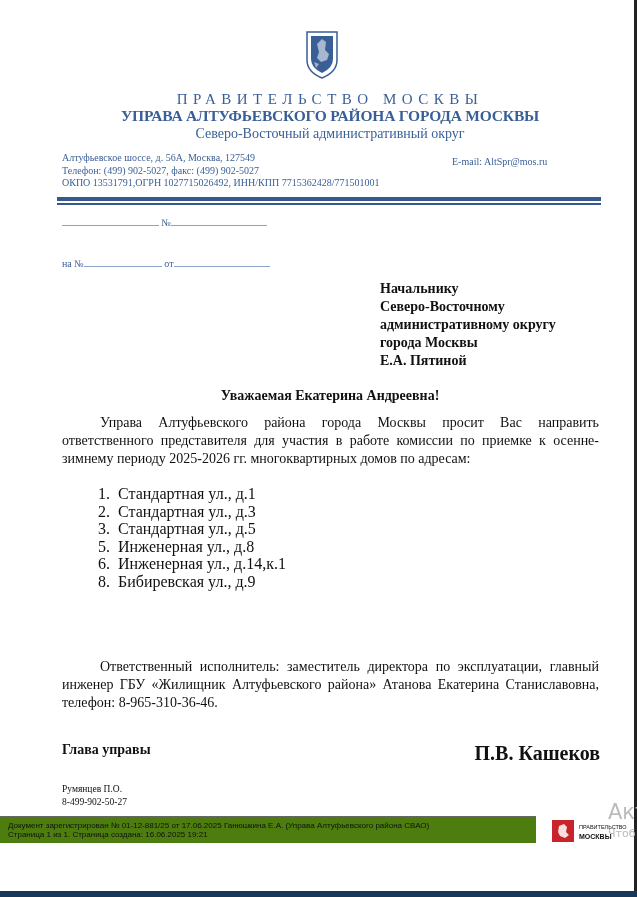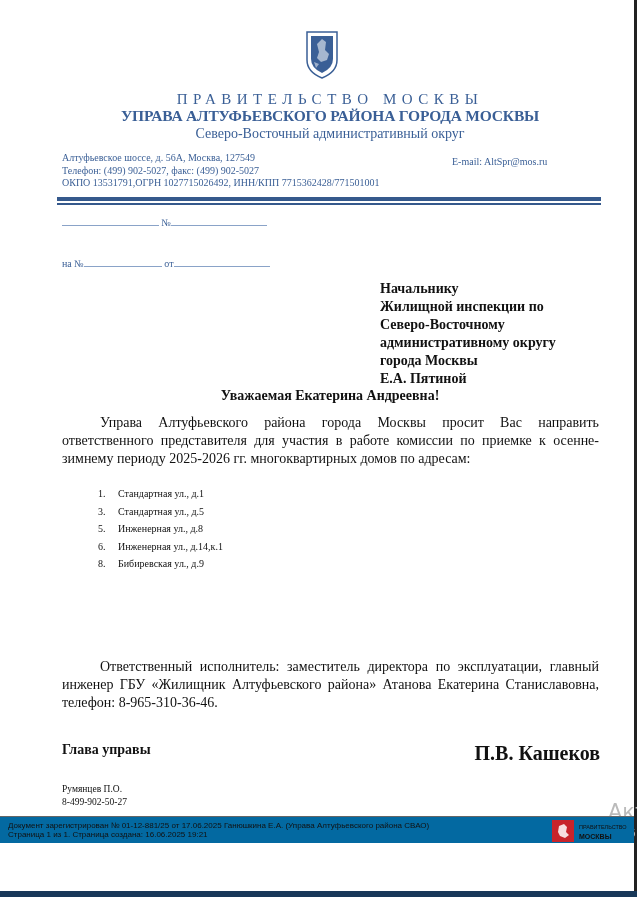--- a/index.html
+++ b/index.html
@@ -20,29 +20,29 @@
   .rule1 { position:absolute; left:57px; top:197px; width:544px; height:4px; background:#35598c; }
   .rule2 { position:absolute; left:57px; top:203px; width:544px; height:1.5px; background:#35598c; }
   .reg1, .reg2 { position:absolute; left:62px; color:#3a5f96; font-size:10px; white-space:nowrap; }
   .reg1 { top:216px; } .reg2 { top:239px;margin-top:18px; }
   .blank { display:inline-block; border-bottom:1px solid #8aa3c8; height:9px; vertical-align:baseline; }
   .addressee { position:absolute; left:380px; top:253px; font-size:14px; font-weight:bold; line-height:18px;margin-top:27px; }
   .salutation { position:absolute; top:388px; left:0; width:660px; text-align:center; font-weight:bold; font-size:14px; }
   .para { position:absolute; left:62px; width:537px; font-size:14px; line-height:18px; text-align:justify; }
   .p1 { top:414px; } .p2 { top:658px; }
   .indent { display:inline-block; width:38px; }
-  .list { position:absolute; left:98px; top:485px; font-size:10px; line-height:17.5px; margin:0; padding:0; list-style:none; }
+  .list { position:absolute; left:98px; top:485px; font-size:16px; line-height:17.5px; margin:0; padding:0; list-style:none; }
   .list li span.num { display:inline-block; width:20px; }
   .sig-title { position:absolute; left:62px; top:742px; font-weight:bold; font-size:14px; }
   .sig-name { position:absolute; right:37px; top:742px; font-weight:bold; font-size:20px; }
   .executor { position:absolute; left:62px; top:783px; font-size:9.5px; line-height:13px; }
   .watermark { position:absolute; left:608px; top:800px; color:#bbbbbb; font-family:"DejaVu Sans", sans-serif; white-space:nowrap; }
   .watermark .w1 { font-size:21px; display:block; }
   .watermark .w2 { font-size:11px; display:block; margin-top:3px; }
-  .footer { position:absolute; left:0; top:816px; width:634px; height:26px; border-top:1px solid #666; background:#0369a1; }
+  .footer { position:absolute; left:0; top:816px; width:536px; height:26px; border-top:1px solid #666; background:#4d7c0f; }
   .footer-text { position:absolute; left:8px; top:5px; font-family:"Liberation Sans", sans-serif; font-size:8px; line-height:8.5px; color:#111; }
   .footer-logo { position:absolute; left:552px; top:3px; width:22px; height:22px; background:#c8242b; }
   .footer-logo-text { position:absolute; left:579px; top:6px; font-family:"Liberation Sans", sans-serif; color:#111; line-height:8px; }
   .footer-logo-text .l1 { font-size:5.5px; display:block; }
   .footer-logo-text .l2 { font-size:7px; font-weight:bold; display:block; margin-top:2px; }
   .bottom-bar { position:absolute; left:0; top:891px; width:637px; height:6px; background:#183859; }
 </style>
 </head>
 <body>
 
@@ -73,33 +73,33 @@
   <span class="blank" style="width:97px"></span>
   <span>№</span><span class="blank" style="width:96px"></span>
 </div>
 <div class="reg2">
   <span>на №</span><span class="blank" style="width:78px"></span>
   <span>от</span><span class="blank" style="width:96px"></span>
 </div>
 
 <div class="addressee">
   <div>Начальнику</div>
-  <div>Жилищной инспекции по</div>
   <div>Северо-Восточному</div>
   <div>административному округу</div>
   <div>города Москвы</div>
   <div>Е.А. Пятиной</div>
 </div>
 
 <div class="salutation">Уважаемая Екатерина Андреевна!</div>
 
 <div class="para p1"><span class="indent"></span><span>Управа Алтуфьевского района города Москвы просит Вас направить ответственного представителя для участия в работе комиссии по приемке к осенне-зимнему периоду 2025-2026 гг. многоквартирных домов по адресам:</span></div>
 
 <ul class="list">
   <li><span class="num">1.</span><span>Стандартная ул., д.1</span></li>
+  <li><span class="num">2.</span><span>Стандартная ул., д.3</span></li>
   <li><span class="num">3.</span><span>Стандартная ул., д.5</span></li>
   <li><span class="num">5.</span><span>Инженерная ул., д.8</span></li>
   <li><span class="num">6.</span><span>Инженерная ул., д.14,к.1</span></li>
   <li><span class="num">8.</span><span>Бибиревская ул., д.9</span></li>
 </ul>
 
 <div class="para p2"><span class="indent"></span><span>Ответственный исполнитель: заместитель директора по эксплуатации, главный инженер ГБУ «Жилищник Алтуфьевского района» Атанова Екатерина Станиславовна, телефон: 8-965-310-36-46.</span></div>
 
 <div class="sig-title">Глава управы</div>
 <div class="sig-name">П.В. Кашеков</div>

